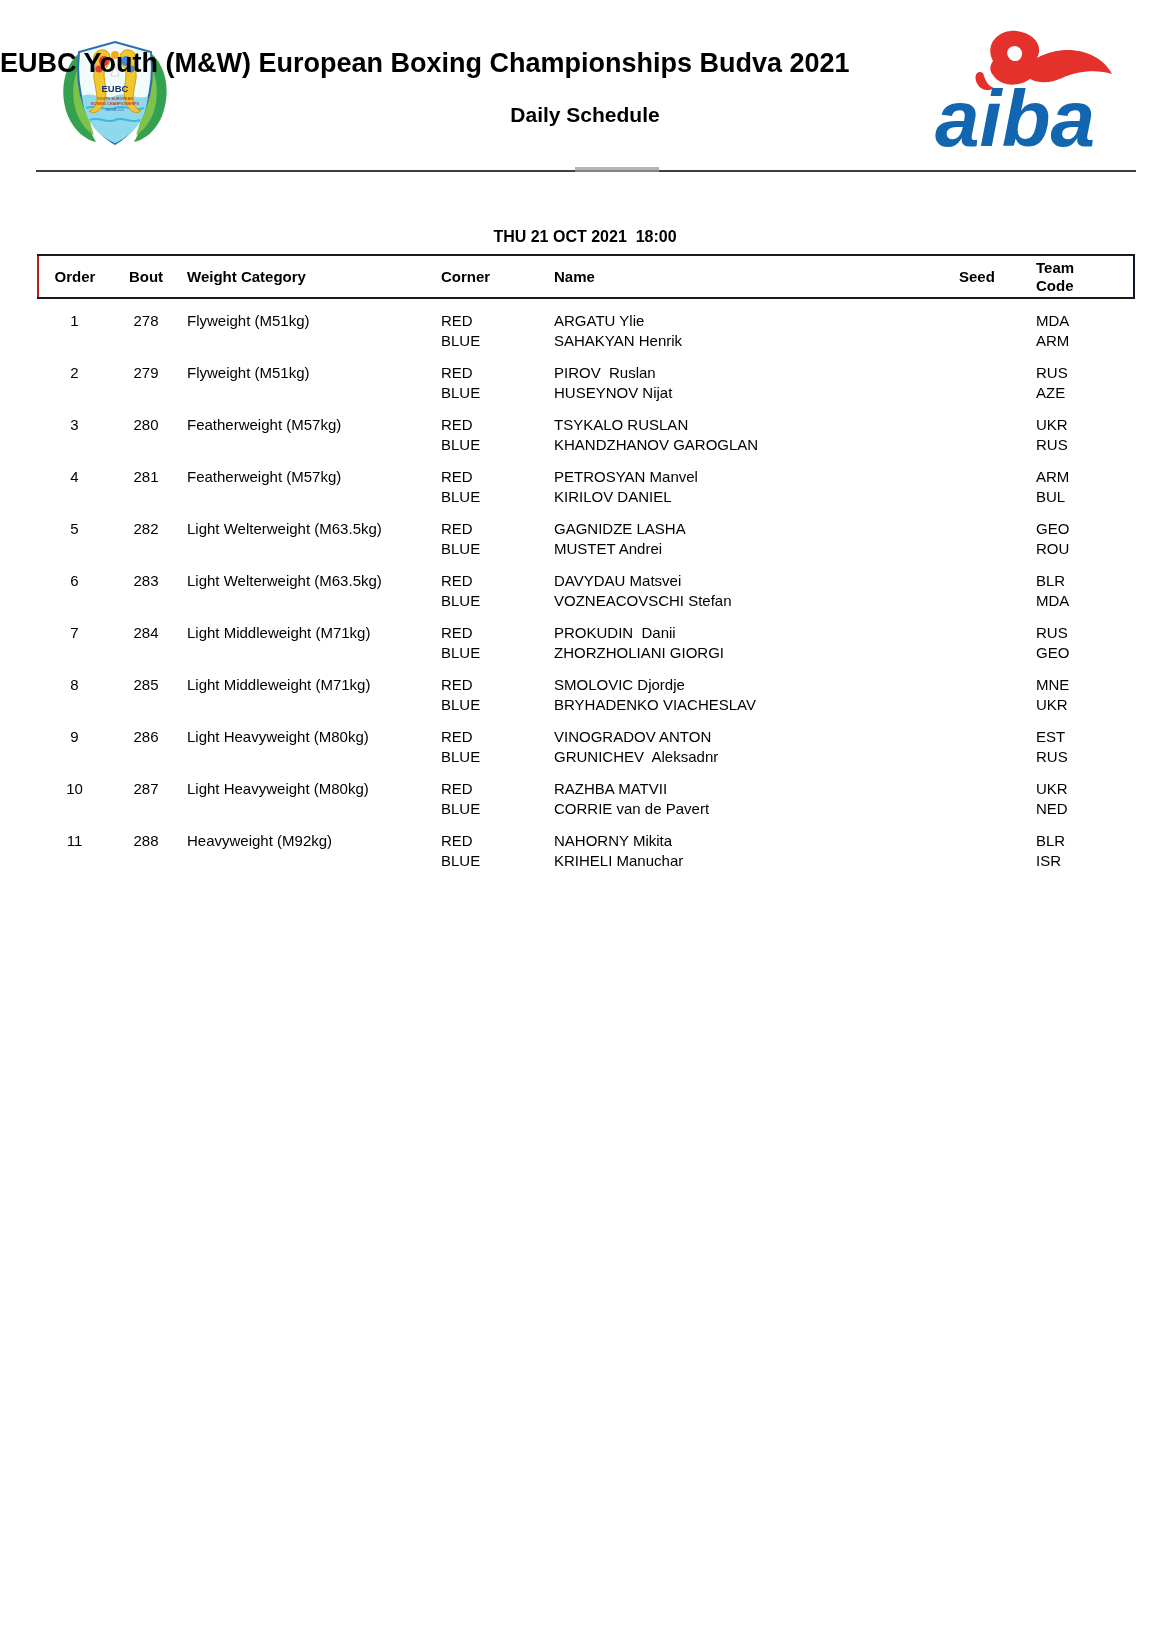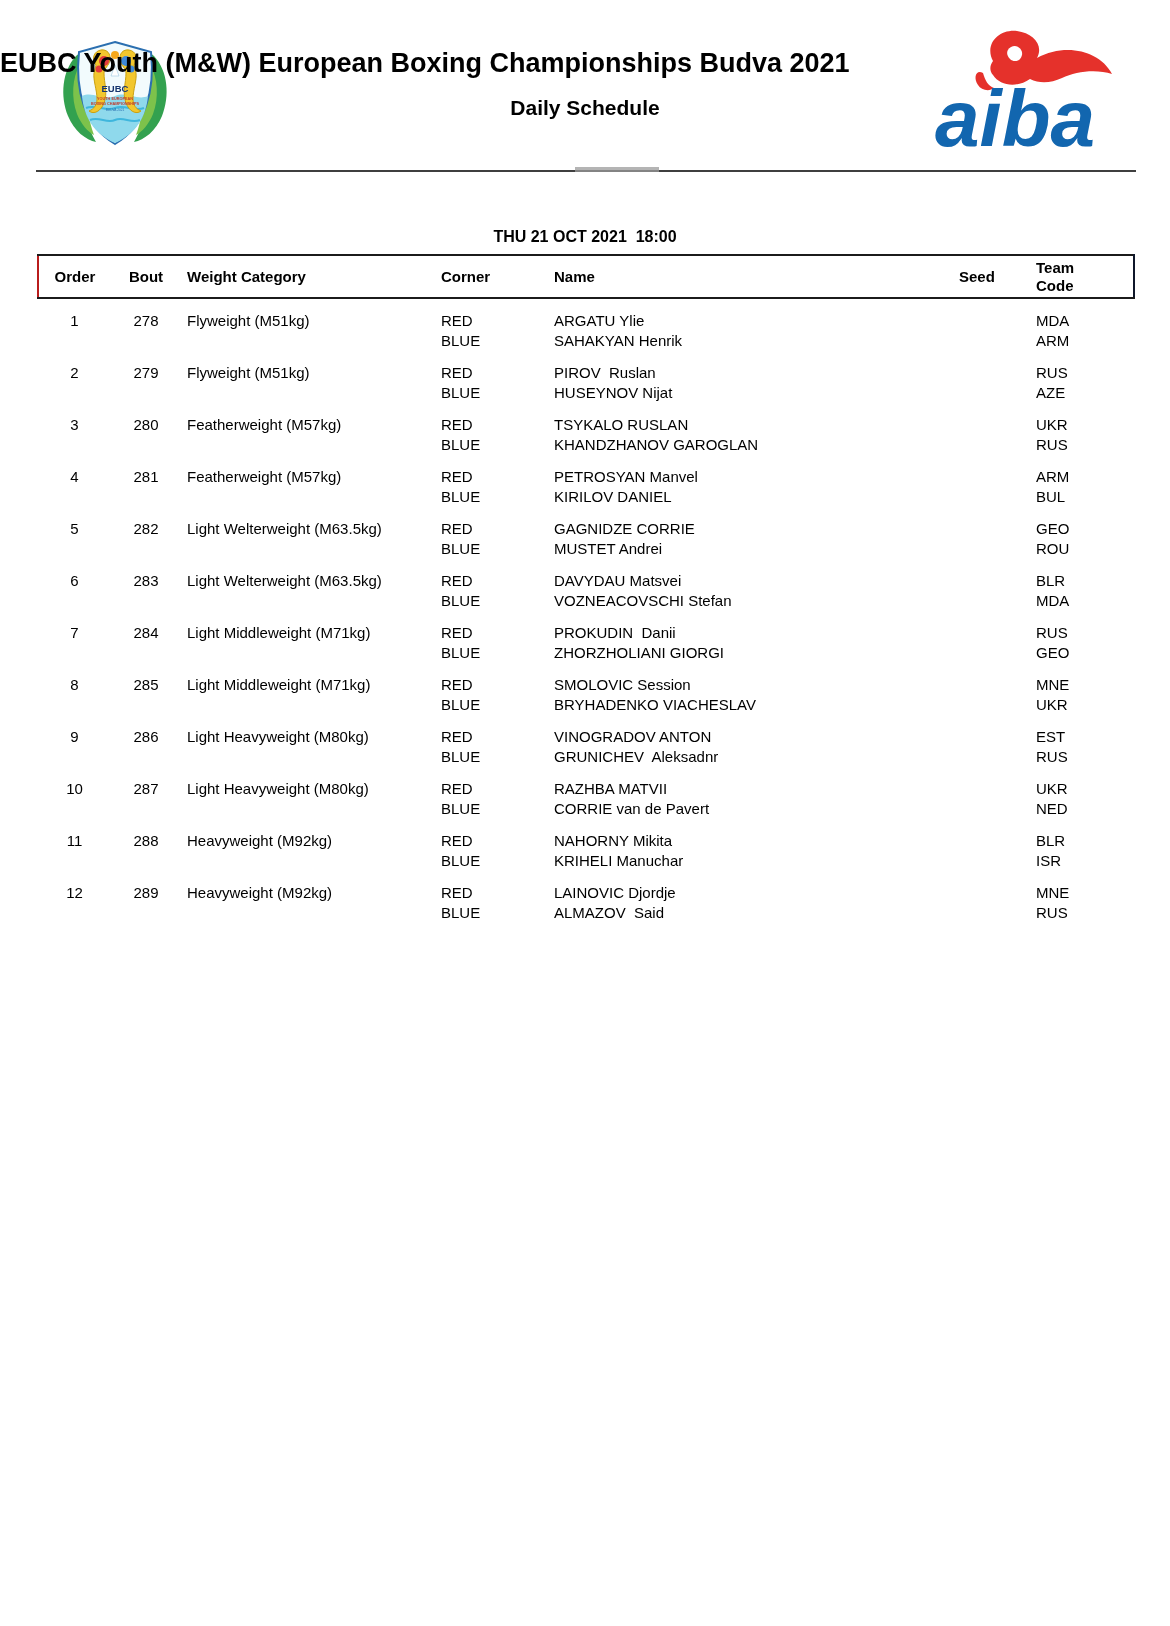--- a/index.html
+++ b/index.html
@@ -19,21 +19,21 @@
   .aiba   { position:absolute; right:52px; top:26px; width:205px; height:134px; z-index:1; }
   .title {
     position:relative; z-index:2;
     margin:0; padding-top:47px;
     text-align:left;
     font-size:27px; font-weight:bold; letter-spacing:0px;
     line-height:32px;
   }
   .subtitle {
     position:relative; z-index:2;
-    margin:17px 0 0 0;
+    margin:24px 0 0 0;
     text-align:center;
     font-size:21px; font-weight:bold;
   }
   .rule {
     position:absolute; left:36px; right:34px; top:170px;
     border-top:2px solid #3f3f3f;
   }
   .rule::after {
     content:""; position:absolute; left:49%; top:-5px;
     width:84px; height:5px; background:#9b9b9b; opacity:.75;
@@ -233,21 +233,21 @@
 
     <tr class="bout-row">
       <td class="c-order">5</td>
       <td class="c-bout">282</td>
       <td class="c-weight">Light Welterweight (M63.5kg)</td>
       <td class="c-corner">
         <div>RED</div>
         <div>BLUE</div>
       </td>
       <td class="c-name">
-        <div>GAGNIDZE CORRIE</div>
+        <div>GAGNIDZE LASHA</div>
         <div>MUSTET Andrei</div>
       </td>
       <td class="c-seed"></td>
       <td class="c-team">
         <div>GEO</div>
         <div>ROU</div>
       </td>
     </tr>
 
     <tr class="bout-row">
@@ -290,21 +290,21 @@
 
     <tr class="bout-row">
       <td class="c-order">8</td>
       <td class="c-bout">285</td>
       <td class="c-weight">Light Middleweight (M71kg)</td>
       <td class="c-corner">
         <div>RED</div>
         <div>BLUE</div>
       </td>
       <td class="c-name">
-        <div>SMOLOVIC Session</div>
+        <div>SMOLOVIC Djordje</div>
         <div>BRYHADENKO VIACHESLAV</div>
       </td>
       <td class="c-seed"></td>
       <td class="c-team">
         <div>MNE</div>
         <div>UKR</div>
       </td>
     </tr>
 
     <tr class="bout-row">
@@ -357,34 +357,16 @@
         <div>NAHORNY Mikita</div>
         <div>KRIHELI Manuchar</div>
       </td>
       <td class="c-seed"></td>
       <td class="c-team">
         <div>BLR</div>
         <div>ISR</div>
       </td>
     </tr>
 
-    <tr class="bout-row">
-      <td class="c-order">12</td>
-      <td class="c-bout">289</td>
-      <td class="c-weight">Heavyweight (M92kg)</td>
-      <td class="c-corner">
-        <div>RED</div>
-        <div>BLUE</div>
-      </td>
-      <td class="c-name">
-        <div>LAINOVIC Djordje</div>
-        <div>ALMAZOV  Said</div>
-      </td>
-      <td class="c-seed"></td>
-      <td class="c-team">
-        <div>MNE</div>
-        <div>RUS</div>
-      </td>
-    </tr>
   </tbody>
   </table>
 
 </div>
 
 </body></html>

